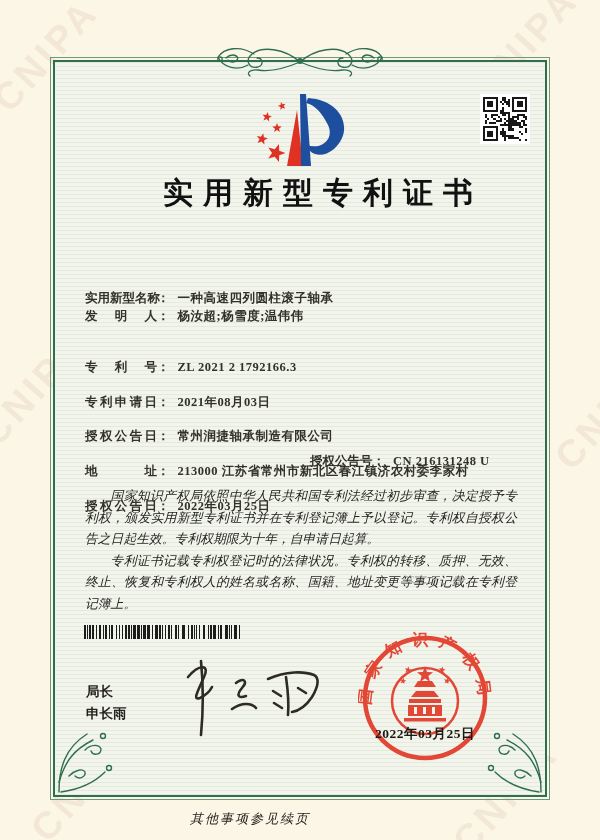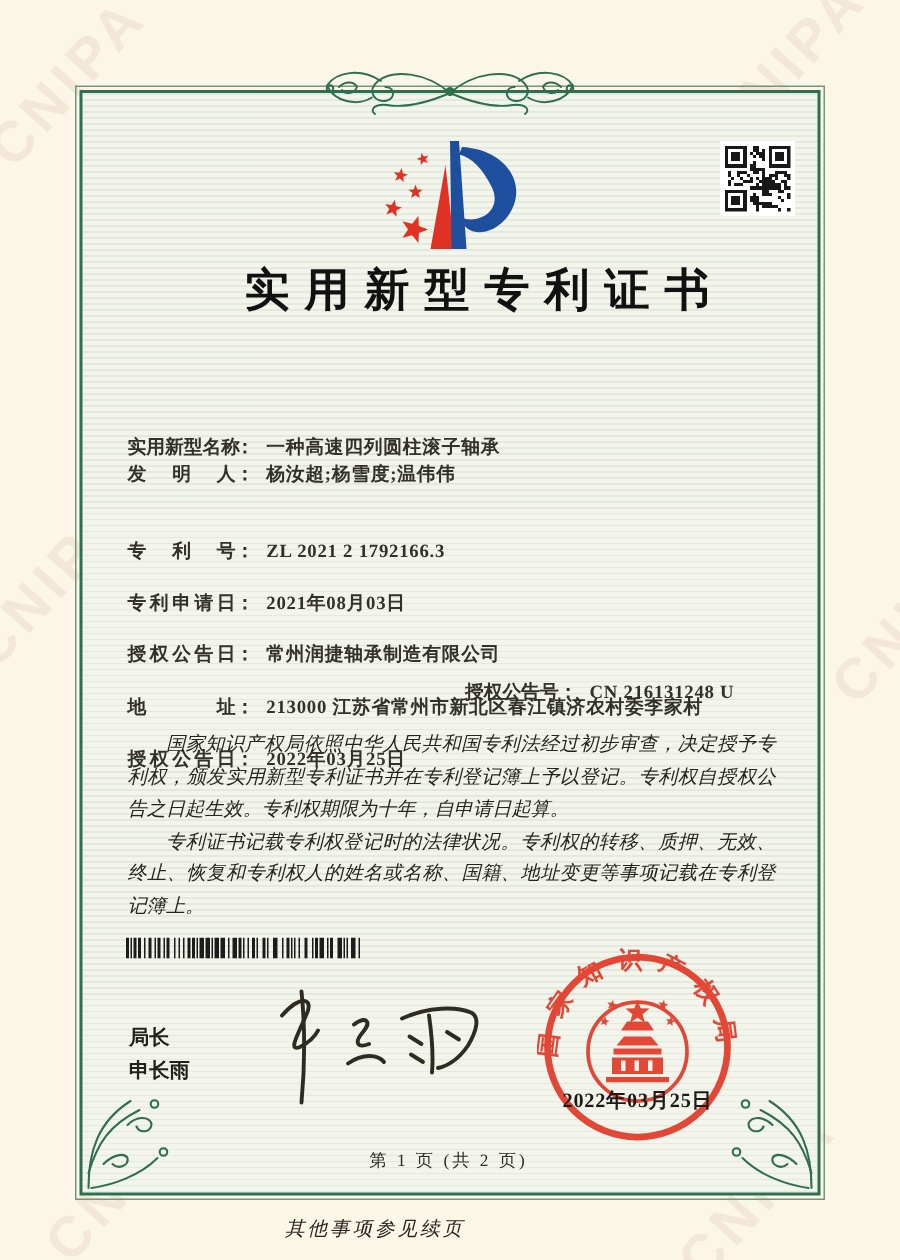--- a/index.html
+++ b/index.html
@@ -425,16 +425,15 @@
       <rect x="51" y="70" width="32" height="4"></rect>
       <rect x="50" y="76" width="34" height="11"></rect>
       <rect x="56" y="78" width="3" height="7" fill="#f3f5ec"></rect>
       <rect x="65" y="78" width="3" height="7" fill="#f3f5ec"></rect>
       <rect x="74" y="78" width="3" height="7" fill="#f3f5ec"></rect>
       <rect x="46" y="89" width="42" height="3.5"></rect>
     </g>
   </svg>
   <div class="seal-date">2022年03月25日</div>
 
-  <div class="page-info">第 1 页 (共 2 页)</div>
   <div class="bottom-note">其他事项参见续页</div>
 
 </div>
 
 </body></html>

